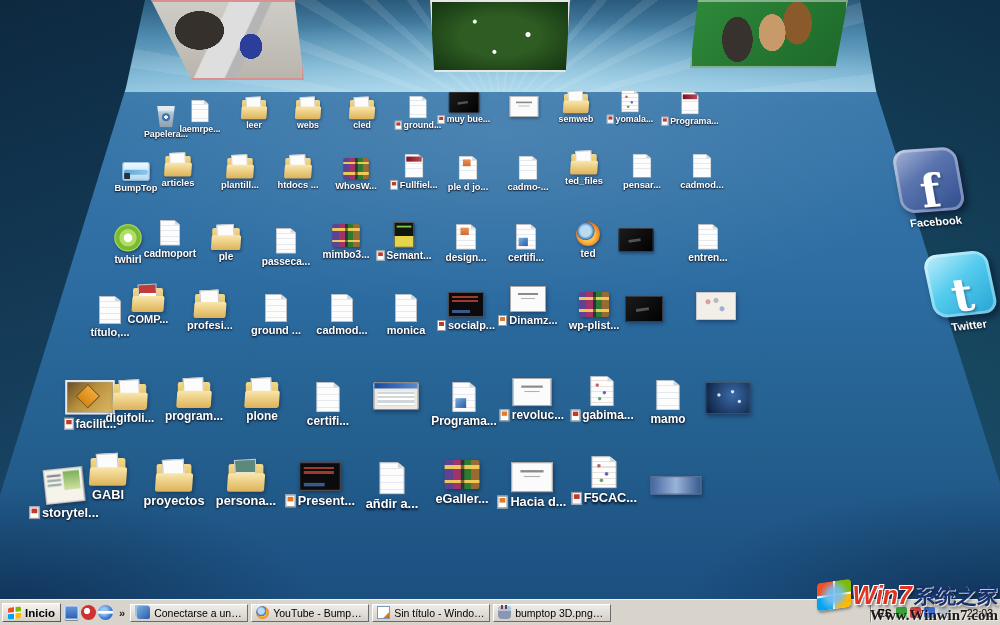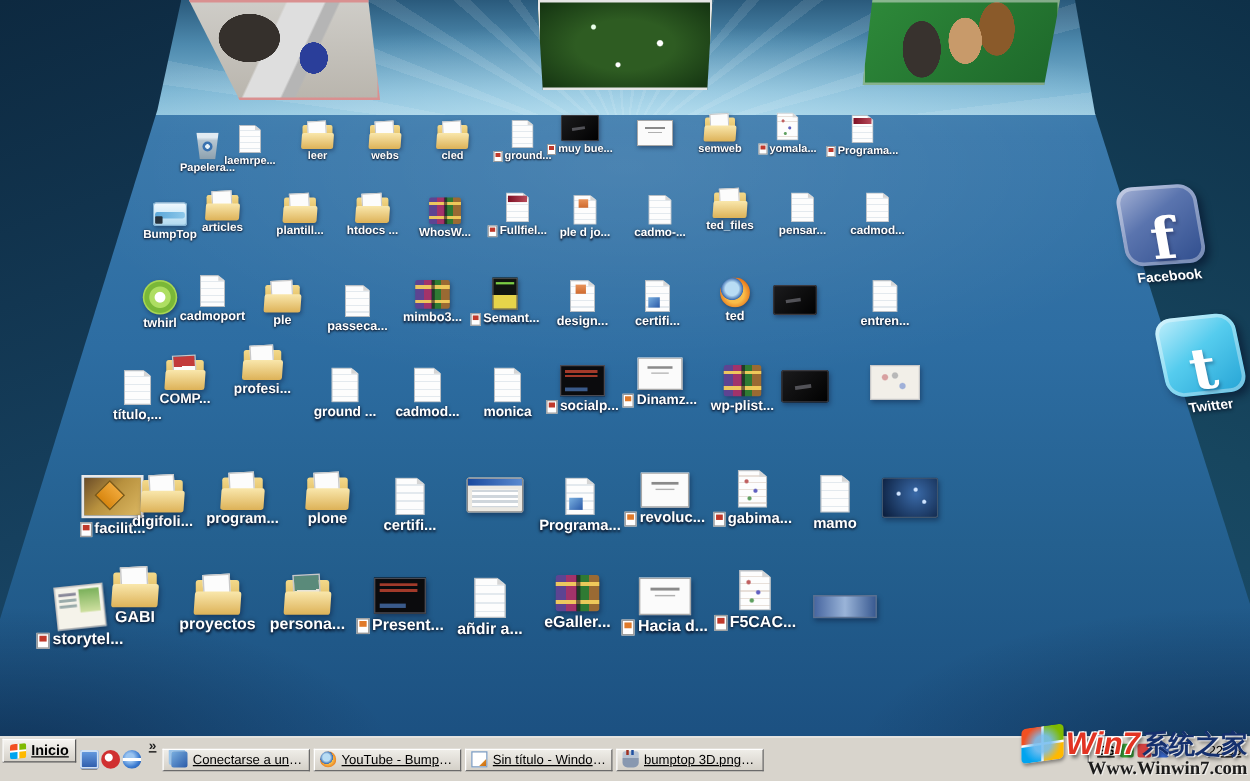--- a/index.html
+++ b/index.html
@@ -169,22 +169,22 @@
     box-shadow:inset 0 0 0 1px #40566e; }
   .g-image-banner { width:44px; height:16px; background:linear-gradient(90deg,#44639e,#9ab4d8 50%,#35568e);
     box-shadow:inset 0 0 0 1px #5a7090; }
   .g-app-window { width:42px; height:26px; background:#ece9e2; border-radius:2px; box-shadow:inset 0 0 0 1px #8a8a8a; }
   .g-app-window::before { content:""; position:absolute; left:1px; right:1px; top:1px; height:5px;
     background:linear-gradient(90deg,#1a4a9e,#5a8ad0); }
   .g-app-window::after { content:""; position:absolute; left:4px; right:4px; top:9px; bottom:4px;
     background:repeating-linear-gradient(180deg,#cfd6dc 0 2px, #ffffff 2px 4px); }
 
   
-  .taskbar { position:absolute; left:0; right:0; bottom:0; height:36px; background:#d8d4cc;
-    border-top:1px solid #f4f2ee; display:flex; padding:1px 2px; gap:2px; z-index:50;text-decoration:underline; }
+  .taskbar { position:absolute; left:0; right:0; bottom:0; height:26px; background:#d8d4cc;
+    border-top:1px solid #f4f2ee; display:flex; align-items:center; padding:1px 2px; gap:2px; z-index:50; }
   .start { height:19px; display:flex; align-items:center; gap:4px; padding:0 5px; flex:none;
     background:linear-gradient(180deg,#f6f4f0,#d4d0c8); border:1px solid; border-color:#fff #5a5a5a #5a5a5a #fff;
     font-weight:700; font-size:11.5px; color:#000; font-family:"Liberation Sans",sans-serif; cursor:pointer; }
   .winflag { width:13px; height:12px; border-radius:2px;
     background:
       linear-gradient(#fff,#fff) 50% 0/1.5px 100% no-repeat,
       linear-gradient(#fff,#fff) 0 50%/100% 1.5px no-repeat,
       conic-gradient(#7fba00 0deg 90deg, #ffb900 90deg 180deg, #00a4ef 180deg 270deg, #f25022 270deg 360deg);
     transform:skewY(-6deg); }
   .ql { width:15px; height:15px; flex:none; margin:0 1px; cursor:pointer; }
@@ -465,21 +465,21 @@
         <div class="lbl">
           <span class="txt">título,...</span>
         </div>
       </div>
       <div class="dicon" style="left: 120px; top: 288px; transform: scale(1);">
         <div class="g g-folder-red"></div>
         <div class="lbl">
           <span class="txt">COMP...</span>
         </div>
       </div>
-      <div class="dicon" style="left: 182px; top: 280px; transform: scale(1);">
+      <div class="dicon" style="left: 182px; top: 294px; transform: scale(1);">
         <div class="g g-folder"></div>
         <div class="lbl">
           <span class="txt">profesi...</span>
         </div>
       </div>
       <div class="dicon" style="left: 248px; top: 294px; transform: scale(1);">
         <div class="g g-doc"></div>
         <div class="lbl">
           <span class="txt">ground ...</span>
         </div>

